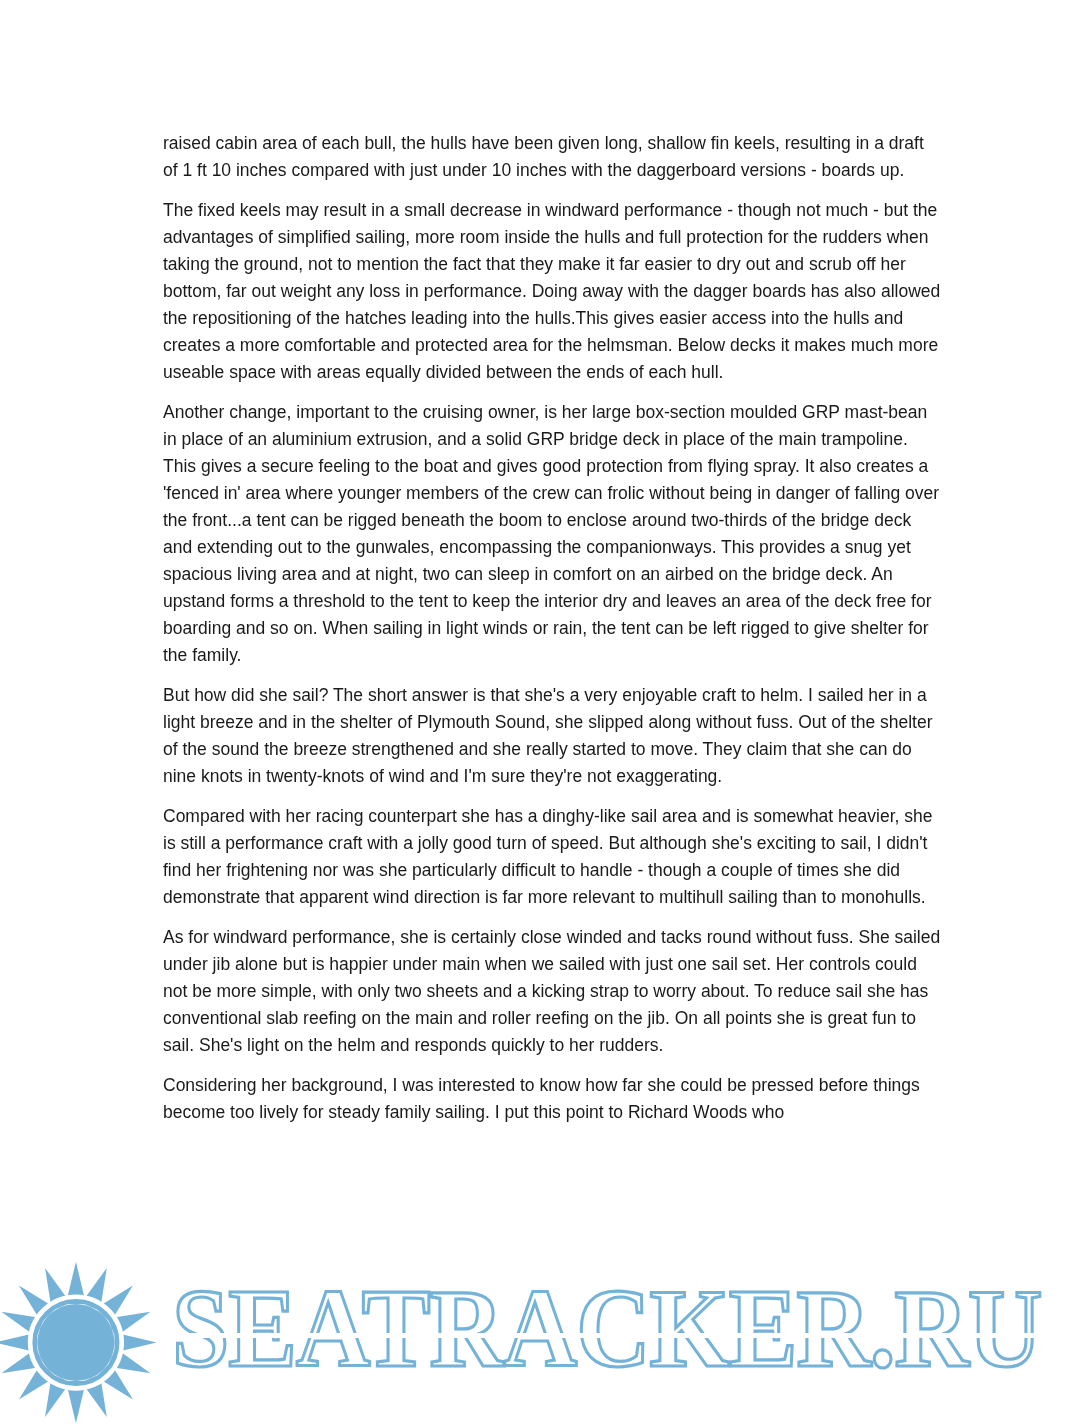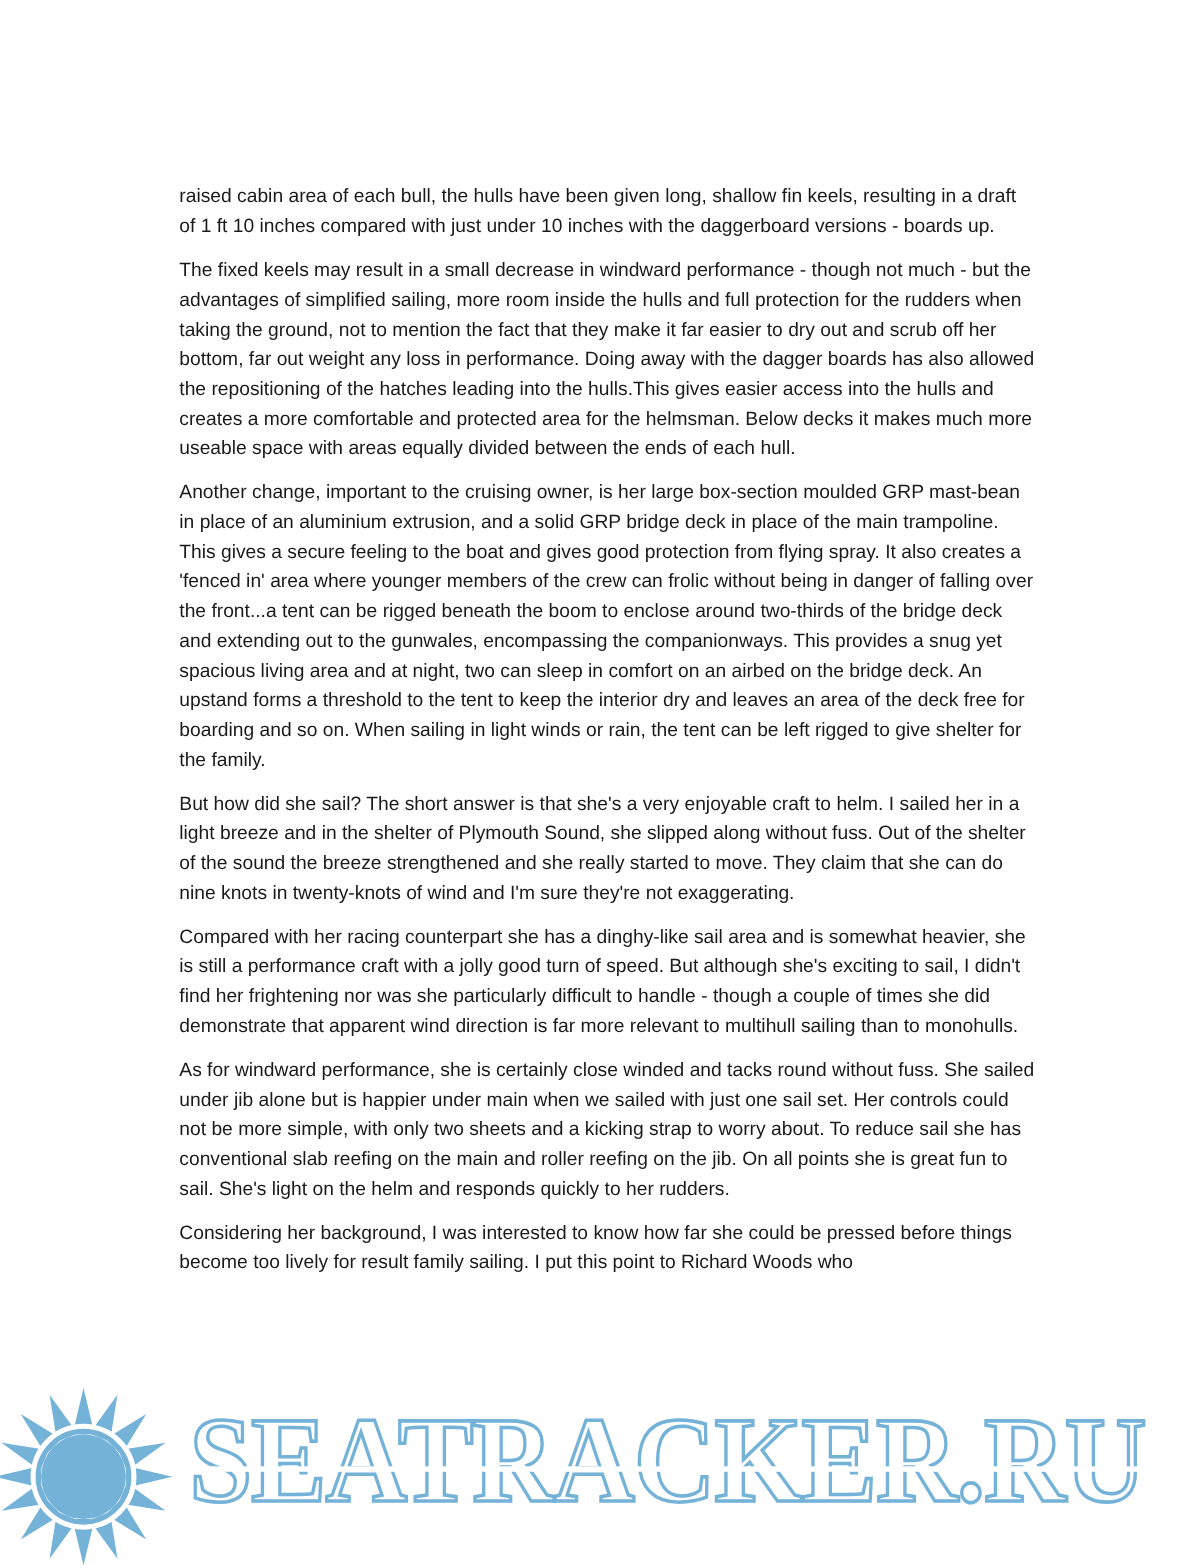--- a/index.html
+++ b/index.html
@@ -14,21 +14,20 @@
     background: #ffffff;
     overflow: hidden;
     font-family: "Liberation Sans", sans-serif;
   }
   .content {
     position: absolute;
     top: 130px;
     left: 163px;
     width: 780px;
     color: #1a1a1a;
-    margin-top: 35px;
   }
   .content p {
     margin: 0 0 13px 0;
     font-size: 17.5px;
     line-height: 27px;
     text-align: left;
   }
   .watermark {
     position: absolute;
     left: 0;
@@ -80,21 +79,21 @@
 
 <div class="page">
 
   <div class="content">
     <p>raised cabin area of each bull, the hulls have been given long, shallow fin keels, resulting in a draft of 1 ft 10 inches compared with just under 10 inches with the daggerboard versions - boards up.</p>
     <p>The fixed keels may result in a small decrease in windward performance - though not much - but the advantages of simplified sailing, more room inside the hulls and full protection for the rudders when taking the ground, not to mention the fact that they make it far easier to dry out and scrub off her bottom, far out weight any loss in performance. Doing away with the dagger boards has also allowed the repositioning of the hatches leading into the hulls.This gives easier access into the hulls and creates a more comfortable and protected area for the helmsman. Below decks it makes much more useable space with areas equally divided between the ends of each hull.</p>
     <p>Another change, important to the cruising owner, is her large box-section moulded GRP mast-bean in place of an aluminium extrusion, and a solid GRP bridge deck in place of the main trampoline. This gives a secure feeling to the boat and gives good protection from flying spray. It also creates a 'fenced in' area where younger members of the crew can frolic without being in danger of falling over the front...a tent can be rigged beneath the boom to enclose around two-thirds of the bridge deck and extending out to the gunwales, encompassing the companionways. This provides a snug yet spacious living area and at night, two can sleep in comfort on an airbed on the bridge deck. An upstand forms a threshold to the tent to keep the interior dry and leaves an area of the deck free for boarding and so on. When sailing in light winds or rain, the tent can be left rigged to give shelter for the family.</p>
     <p>But how did she sail? The short answer is that she's a very enjoyable craft to helm. I sailed her in a light breeze and in the shelter of Plymouth Sound, she slipped along without fuss. Out of the shelter of the sound the breeze strengthened and she really started to move. They claim that she can do nine knots in twenty-knots of wind and I'm sure they're not exaggerating.</p>
     <p>Compared with her racing counterpart she has a dinghy-like sail area and is somewhat heavier, she is still a performance craft with a jolly good turn of speed. But although she's exciting to sail, I didn't find her frightening nor was she particularly difficult to handle - though a couple of times she did demonstrate that apparent wind direction is far more relevant to multihull sailing than to monohulls.</p>
     <p>As for windward performance, she is certainly close winded and tacks round without fuss. She sailed under jib alone but is happier under main when we sailed with just one sail set. Her controls could not be more simple, with only two sheets and a kicking strap to worry about. To reduce sail she has conventional slab reefing on the main and roller reefing on the jib. On all points she is great fun to sail. She's light on the helm and responds quickly to her rudders.</p>
-    <p>Considering her background, I was interested to know how far she could be pressed before things become too lively for result family sailing. I put this point to Richard Woods who</p>
+    <p>Considering her background, I was interested to know how far she could be pressed before things become too lively for steady family sailing. I put this point to Richard Woods who</p>
   </div>
 
   <div class="watermark">
     <span class="sun-icon">
       <svg width="185" height="165" viewBox="0 0 200 180">
         <g fill="#74b2d8">
           <circle cx="95" cy="90" r="42"></circle>
           <g>
             <polygon points="95,2 84,48 106,48"></polygon>
             <polygon points="95,2 84,48 106,48" transform="rotate(22.5 95 90)"></polygon>

